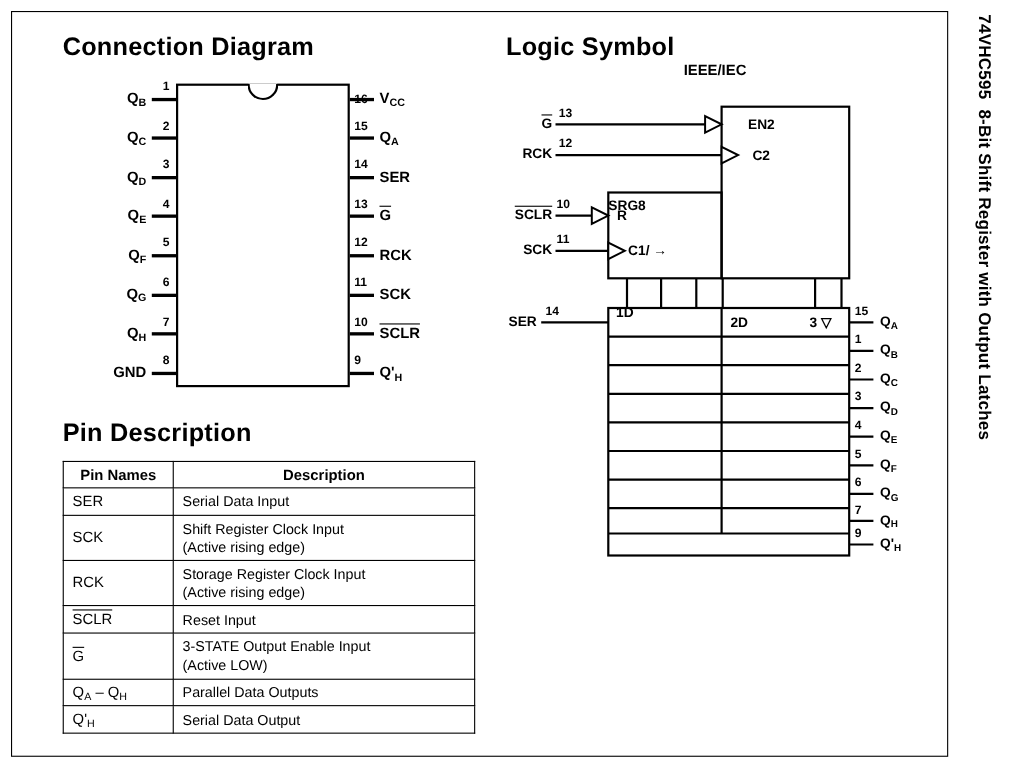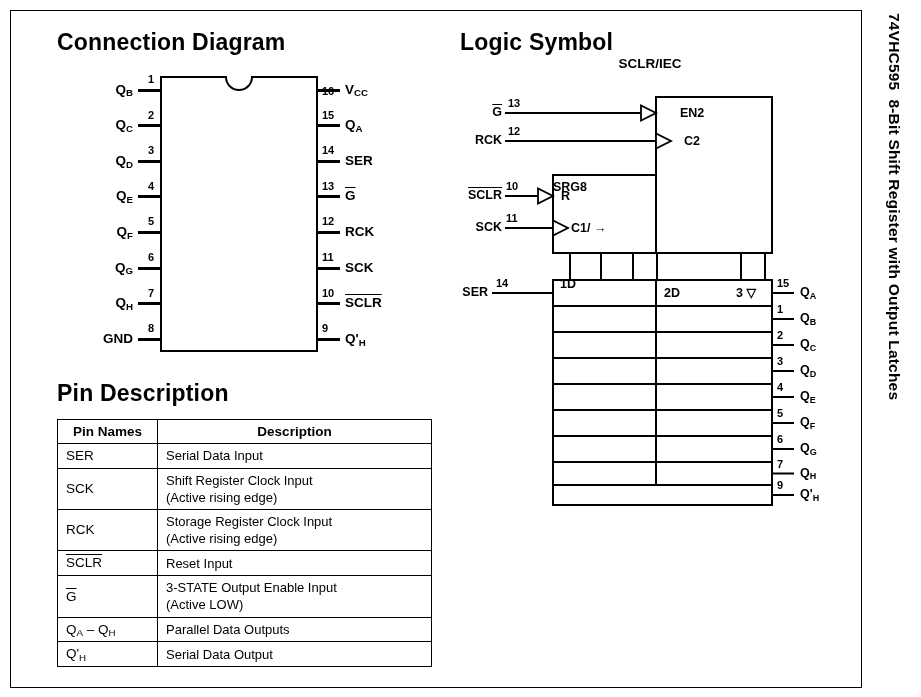--- a/index.html
+++ b/index.html
@@ -87,21 +87,21 @@
 <body>
 
 <div class="page">
 
   <div class="frame"></div>
 
   <div class="sidebar-title">74VHC595  8-Bit Shift Register with Output Latches</div>
 
   <div class="heading" style="left:57px;top:29px">Connection Diagram</div>
   <div class="heading" style="left:460px;top:29px">Logic Symbol</div>
-  <div class="ieee-label">SCLR/IEC</div>
+  <div class="ieee-label">IEEE/IEC</div>
   <div class="heading" style="left:57px;top:380px">Pin Description</div>
 
   <div id="ic-pins">
     <div class="ic-body"></div>
     <div class="ic-notch"></div>
   <div class="ic-stub" style="left: 138px; top: 88.5px;"></div>
       <div class="ic-num num-l" style="left: 130px; top: 73px;">1</div>
       <div class="ic-lab lab-l" style="left: 57px; top: 81.5px;">Q<sub>B</sub></div>
       <div class="ic-stub" style="left: 138px; top: 124.1px;"></div>
       <div class="ic-num num-l" style="left: 130px; top: 108.6px;">2</div>

